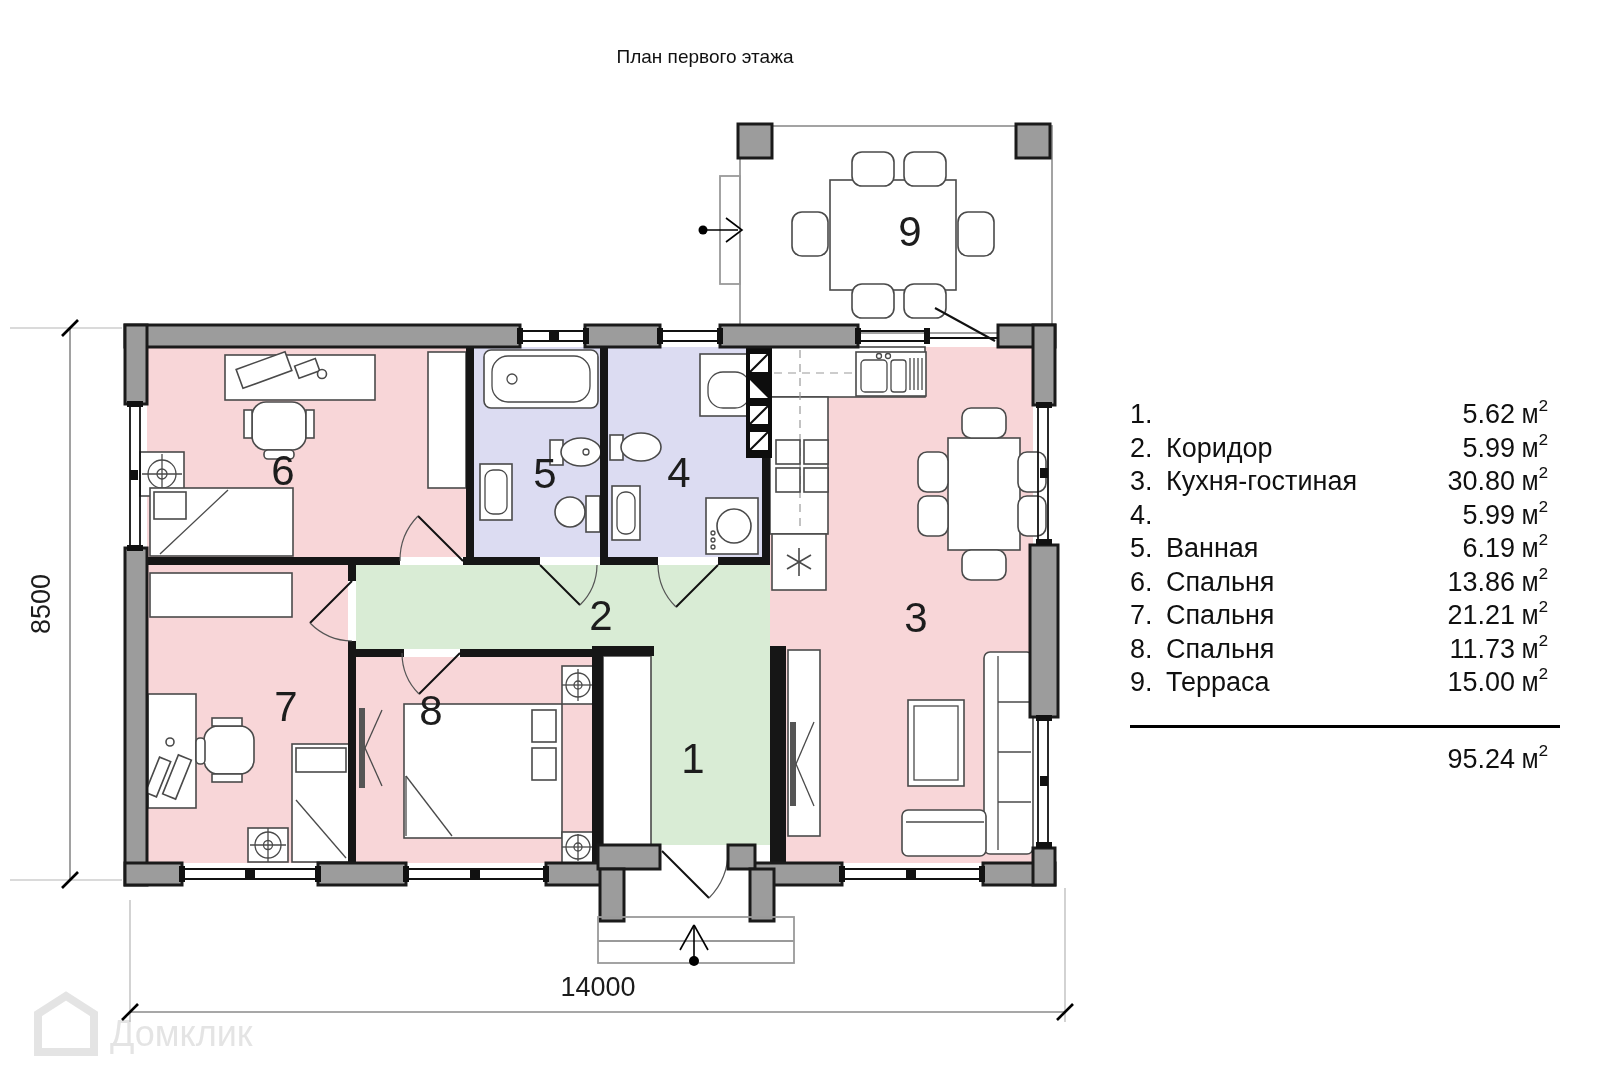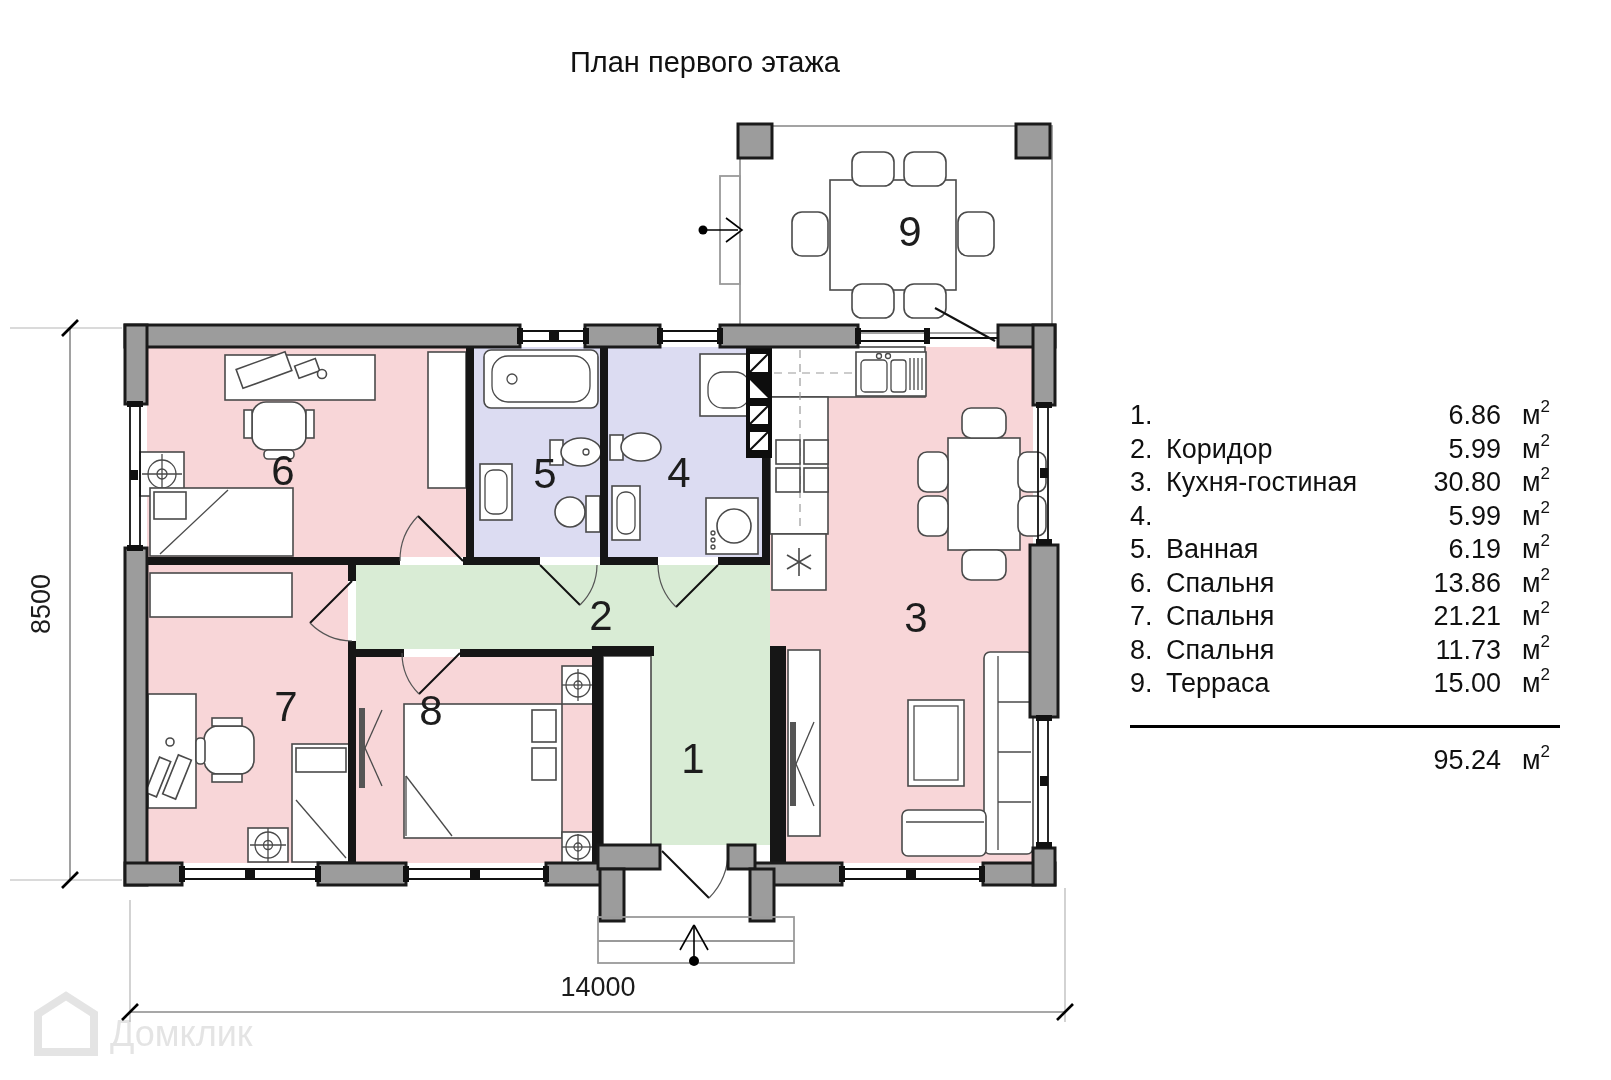--- a/index.html
+++ b/index.html
@@ -17,28 +17,28 @@
   .door{fill:none;stroke:#111;stroke-width:2;}
   .arc{fill:none;stroke:#555;stroke-width:1.2;}
   .roomlabel{font-size:42px;fill:#1d1d1d;}
   .dimline{stroke:#8a8a8a;stroke-width:1.6;}
   .extline{stroke:#b5b5b5;stroke-width:1.2;}
   .tick{stroke:#000;stroke-width:2.6;}
   .dimtext{font-size:27px;fill:#1b1b1b;}
   .dash{fill:none;stroke:#9a9a9a;stroke-width:1.2;stroke-dasharray:8 6;}
   
   .title{position:absolute;left:540px;top:46px;width:330px;text-align:center;
-         font-size:29px;color:#111;}
+         font-size:19px;color:#111;}
   
   .legend{position:absolute;left:1130px;top:392px;width:430px;font-size:27px;color:#101010;}
   .lrow{display:flex;align-items:baseline;height:33.5px;line-height:33.5px;}
   .lnum{width:36px;}
   .lname{flex:1;}
   .larea{margin-left:auto;text-align:right;}
-  .lunit{width:38px;margin-left:21px;}
+  .lunit{width:38px;margin-left:7px;font-family:Liberation Mono, monospace;}
   .lunit sup{font-size:17px;position:relative;top:-2px;}
   .lsep{border-top:3px solid #000;margin-top:31px;}
   .ltotal{display:flex;justify-content:flex-end;margin-top:16px;align-items:baseline;}
 </style>
 </head>
 <body>
 
 <div id="stage">
 
   <div class="title">План первого этажа</div>
@@ -457,21 +457,21 @@
       <line x1="130" y1="1012" x2="1065" y2="1012" class="dimline"></line>
       <line x1="122" y1="1020" x2="138" y2="1004" class="tick"></line>
       <line x1="1057" y1="1020" x2="1073" y2="1004" class="tick"></line>
       <text x="598" y="996" text-anchor="middle" class="dimtext">14000</text>
     </g>
   </svg>
 
   <div class="legend">
     <div class="lrow">
       <span class="lnum">1.</span>
-      <span class="larea">6.86</span>
+      <span class="larea">5.62</span>
       <span class="lunit"><span>м</span><sup>2</sup></span>
     </div>
     <div class="lrow">
       <span class="lnum">2.</span>
       <span class="lname">Коридор</span>
       <span class="larea">5.99</span>
       <span class="lunit"><span>м</span><sup>2</sup></span>
     </div>
     <div class="lrow">
       <span class="lnum">3.</span>

